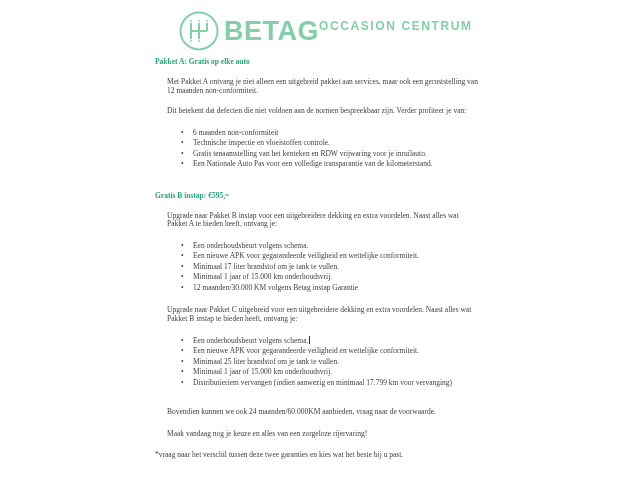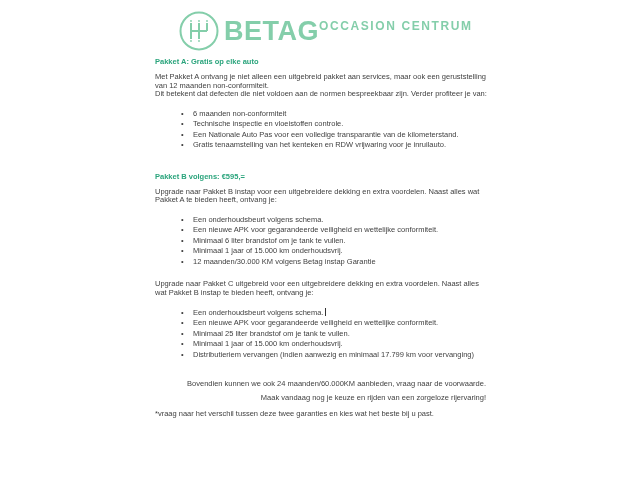--- a/index.html
+++ b/index.html
@@ -17,33 +17,33 @@
   .logo-brand{
     font-size:27px;font-weight:bold;letter-spacing:0.5px;color:#84ceaa;
   }
   .logo-subtitle{
     font-size:12px;font-weight:bold;letter-spacing:1.6px;color:#84ceaa;margin-top:2px;
   }
 
   
   .content{
     position:absolute;left:155px;top:57px;width:335px;
-    color:#3f3f3f;font-size:7.5px;line-height:8.6px;
+    color:#3f3f3f;font-size:7.5px;line-height:8.6px;font-family:Liberation Serif, serif;
   }
   .section-heading{
     font-size:7.5px;font-weight:bold;color:#2aa47c;margin:0 0 7px 0;line-height:9px;
   }
-  .para{margin:0;}
+  .para{margin:12px;}
   .bullets{list-style:none;margin:10px 0 0 0;padding:0;}
   .bullets li{position:relative;padding-left:38px;line-height:10.5px;}
   .bullets li::before{content:"\2022";position:absolute;left:26px;}
   .sec-b{margin-top:21px;}
   .sec-c{margin-top:13px;}
   .closing{margin-top:19px;line-height:9.4px;}
-  .closing .para{margin:4px;text-align:right;}
+  .closing .para{margin:12px;}
   .footnote{line-height:9.4px;}
   .caret{
     display:inline-block;width:1px;height:8px;background:#333333;
     vertical-align:-1px;margin-left:1px;
   }
 </style>
 </head>
 <body>
 
 <div class="page">
@@ -69,49 +69,49 @@
 
   <div class="content">
 
     <div class="section sec-a">
       <p class="section-heading">Pakket A: Gratis op elke auto</p>
       <p class="para">Met Pakket A ontvang je niet alleen een uitgebreid pakket aan services, maar ook een geruststelling van 12 maanden non-conformiteit.</p>
       <p class="para">Dit betekent dat defecten die niet voldoen aan de normen bespreekbaar zijn. Verder profiteer je van:</p>
       <ul class="bullets">
         <li>6 maanden non-conformiteit</li>
         <li>Technische inspectie en vloeistoffen controle.</li>
+        <li>Gratis tenaamstelling van het kenteken en RDW vrijwaring voor je inruilauto.</li>
         <li>Een Nationale Auto Pas voor een volledige transparantie van de kilometerstand.</li>
-        <li>Gratis tenaamstelling van het kenteken en RDW vrijwaring voor je inruilauto.</li>
       </ul>
     </div>
 
     <div class="section sec-b">
-      <p class="section-heading">Pakket B volgens: €595,=</p>
+      <p class="section-heading">Gratis B instap: €595,=</p>
       <p class="para">Upgrade naar Pakket B instap voor een uitgebreidere dekking en extra voordelen. Naast alles wat Pakket A te bieden heeft, ontvang je:</p>
       <ul class="bullets">
         <li>Een onderhoudsbeurt volgens schema.</li>
         <li>Een nieuwe APK voor gegarandeerde veiligheid en wettelijke conformiteit.</li>
-        <li>Minimaal 6 liter brandstof om je tank te vullen.</li>
+        <li>Minimaal 17 liter brandstof om je tank te vullen.</li>
         <li>Minimaal 1 jaar of 15.000 km onderhoudsvrij.</li>
         <li>12 maanden/30.000 KM volgens Betag instap Garantie</li>
       </ul>
     </div>
 
     <div class="section sec-c">
       <p class="para">Upgrade naar Pakket C uitgebreid voor een uitgebreidere dekking en extra voordelen. Naast alles wat Pakket B instap te bieden heeft, ontvang je:</p>
       <ul class="bullets">
         <li><span>Een onderhoudsbeurt volgens schema.</span><span class="caret"></span></li>
         <li>Een nieuwe APK voor gegarandeerde veiligheid en wettelijke conformiteit.</li>
         <li>Minimaal 25 liter brandstof om je tank te vullen.</li>
         <li>Minimaal 1 jaar of 15.000 km onderhoudsvrij.</li>
         <li>Distributieriem vervangen (indien aanwezig en minimaal 17.799 km voor vervanging)</li>
       </ul>
     </div>
 
     <div class="closing">
       <p class="para">Bovendien kunnen we ook 24 maanden/60.000KM aanbieden, vraag naar de voorwaarde.</p>
-      <p class="para">Maak vandaag nog je keuze en rijden van een zorgeloze rijervaring!</p>
+      <p class="para">Maak vandaag nog je keuze en alles van een zorgeloze rijervaring!</p>
     </div>
 
     <p class="footnote">*vraag naar het verschil tussen deze twee garanties en kies wat het beste bij u past.</p>
 
   </div>
 </div>
 
 </body></html>

